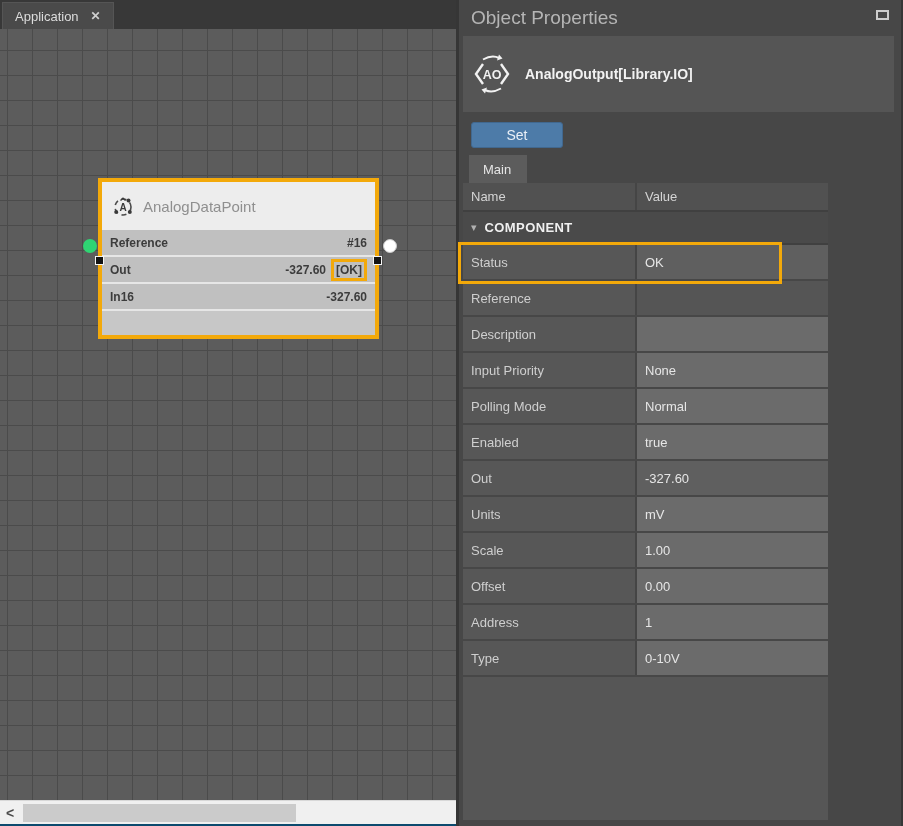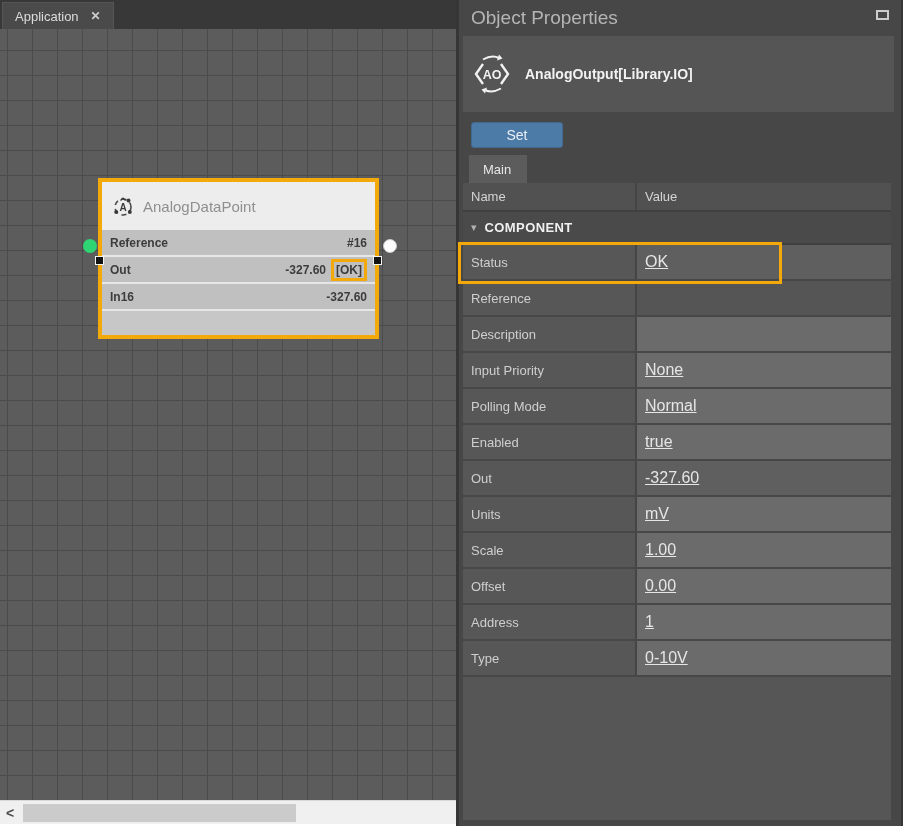--- a/index.html
+++ b/index.html
@@ -1,19 +1,19 @@
 <!DOCTYPE html>
 <html><head>
 <meta charset="utf-8">
 <style>
   * { margin:0; padding:0; box-sizing:border-box; }
   html,body { background:#2e2e2e; }
   #app {
     position:relative; width:903px; height:826px;
-    background:#ffffff; overflow:hidden;
+    background:#0c4a6e; overflow:hidden;
     font-family:"Liberation Sans", sans-serif;
     -webkit-font-smoothing:antialiased;
   }
   
   .workspace { position:absolute; left:0; top:0; width:456px; height:826px; }
   .tabbar { position:absolute; left:0; top:0; width:456px; height:29px; background:#383838; }
   .tab {
     position:absolute; left:2px; top:2px; height:27px; padding:0 12px;
     background:#4a4a4a; color:#dcdcdc; font-size:13px;
     display:flex; align-items:center; gap:12px; border:1px solid #555;
@@ -93,43 +93,43 @@
     color:#eaf0f7; font-size:14px; text-align:center; line-height:24px; cursor:pointer;
   }
   .ptabs { position:absolute; left:10px; top:155px; display:flex; gap:2px;flex-direction:column; }
   .ptab {
     height:28px; padding:0 14px; font-size:13px; display:flex; align-items:center;
     cursor:pointer;
   }
   .ptab-active { background:#5c5c5c; color:#e5e5e5; }
   .ptab-idle   { background:#4c4c4c; color:#bdbdbd; }
   .prop-table {
-    position:absolute; left:4px; top:183px; width:428px; height:637px;
+    position:absolute; left:4px; top:183px; width:365px; height:637px;
     background:#565656; display:flex; flex-direction:column; overflow:hidden;
   }
   .thead {
     height:29px; flex:0 0 auto; background:#515151; display:flex;
     border-bottom:2px solid #404040; font-size:13px; color:#d4d4d4; align-items:center;
   }
   .thead .cname { width:172px; padding-left:8px; }
   .thead .cvalue { flex:1; padding-left:8px; border-left:2px solid #454545; align-self:stretch; display:flex; align-items:center; }
   .section-row {
     height:33px; flex:0 0 auto; background:#4a4a4a; display:flex; align-items:center;
     padding-left:8px; gap:8px; border-bottom:2px solid #404040;
   }
   .section-caret { color:#b0b0b0; font-size:11px; }
   .section-label { color:#f0f0f0; font-size:13px; font-weight:bold; letter-spacing:0.4px; }
   .prow { height:36px; flex:0 0 auto; display:flex; border-bottom:2px solid #474747; }
   .pname {
     width:172px; background:#575757; color:#cfcfcf; font-size:13px;
     display:flex; align-items:center; padding-left:8px;
   }
   .pvalue {
-    flex:1; color:#e6e6e6; font-size:16px; display:flex; align-items:center;
-    padding-left:8px; border-left:2px solid #454545;text-decoration:underline;
+    flex:1; color:#e6e6e6; font-size:13px; display:flex; align-items:center;
+    padding-left:8px; border-left:2px solid #454545;
   }
   .tone-dark  .pvalue { background:#555555; }
   .tone-mid   .pvalue { background:#5f5f5f; }
   .tone-light .pvalue { background:#6b6b6b; }
   .status-highlight {
     position:absolute; left:458px; top:242px; width:324px; height:42px;
     border:3px solid #f3a90a; z-index:6; pointer-events:none;
   }
   .svg-icon { display:block; }
 </style>

